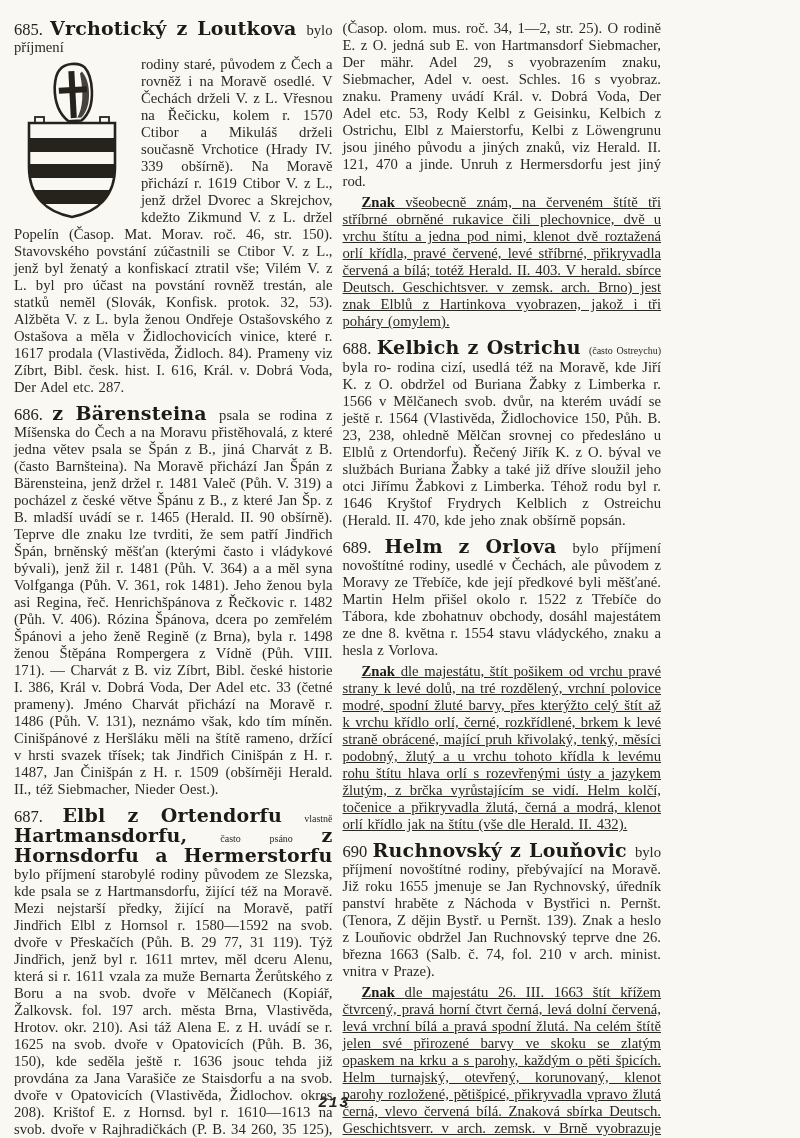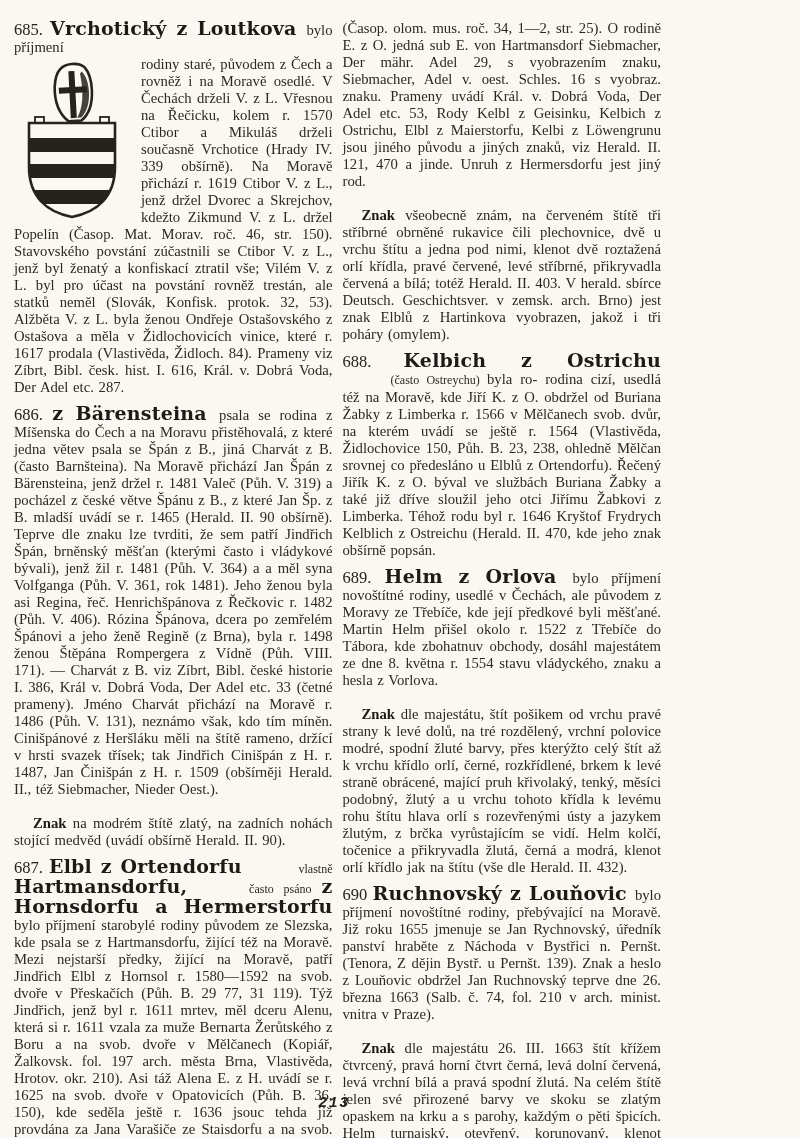--- a/index.html
+++ b/index.html
@@ -21,30 +21,30 @@
   .col{flex:1 1 0;min-width:0;}
   .blk{
     margin:0;
     text-align:justify;
     font-size:14.7px;
     line-height:17px;
     word-spacing:1px;
   }
   .blk.entry{margin-top:9px;}
   .blk.first{margin-top:0;}
-  .blk.indent{text-indent:19px;margin-top:17px;}
+  .blk.indent{text-indent:19px;margin-top:4px;text-decoration:underline;}
   .s-num{font-size:16.5px;color:#26221c;}
   .s-head{
     font-family:"DejaVu Serif",serif;
     font-weight:700;
     font-size:19px;
     letter-spacing:.2px;
     color:#1e1a15;
   }
-  .s-plain{font-size:12px;margin-left:48px;}
+  .s-plain{font-size:10px;}
   .s-lead{font-weight:700;color:#1e1a15;}
   .s-body{}
   .crest{
     float:left;
     width:112px;height:158px;
     margin:5px 13px 3px 2px;
   }
   .crest svg{display:block;width:112px;height:158px;}
   .footer{
     position:absolute;
@@ -89,21 +89,20 @@
 
       <g transform="rotate(-3 57 32)">
         <path d="M45,8 C50,2 64,1 70,7 C74,12 76,20 76,30 C76,44 72,54 64,60 L51,60 C42,52 38,41 39,25 C40,16 42,11 45,8 Z" fill="#faf8f3" stroke="#26221c" stroke-width="2.6"></path>
         <path d="M67,11 C71,16 73,23 73,31 C73,43 70,51 64,57 L60,57 C66,47 68,34 65,13 Z" fill="#26221c" opacity="0.85"></path>
         <rect x="53.5" y="10" width="6" height="47" fill="#26221c"></rect>
         <rect x="43" y="26" width="28" height="6" fill="#26221c"></rect>
       </g>
     </svg>
   </span><span class="s-body">rodiny staré, původem z Čech a rovněž i na Moravě osedlé. V Čechách drželi V. z L. Vřesnou na Řečicku, kolem r. 1570 Ctibor a Mikuláš drželi současně Vrchotice (Hrady IV. 339 obšírně). Na Moravě přichází r. 1619 Ctibor V. z L., jenž držel Dvorec a Skrejchov, kdežto Zikmund V. z L. držel Popelín (Časop. Mat. Morav. roč. 46, str. 150). Stavovského povstání zúčastnili se Ctibor V. z L., jenž byl ženatý a konfiskací ztratil vše; Vilém V. z L. byl pro účast na povstání rovněž trestán, ale statků neměl (Slovák, Konfisk. protok. 32, 53). Alžběta V. z L. byla ženou Ondřeje Ostašovského z Ostašova a měla v Židlochovicích vinice, které r. 1617 prodala (Vlastivěda, Židloch. 84). Prameny viz Zíbrt, Bibl. česk. hist. I. 616, Král. v. Dobrá Voda, Der Adel etc. 287.</span></p>
         <p class="blk entry"><span class="s-num">686. </span><span class="s-head">z Bärensteina </span><span class="s-body">psala se rodina z Míšenska do Čech a na Moravu přistěhovalá, z které jedna větev psala se Špán z B., jiná Charvát z B. (často Barnšteina). Na Moravě přichází Jan Špán z Bärensteina, jenž držel r. 1481 Valeč (Půh. V. 319) a pocházel z české větve Špánu z B., z které Jan Šp. z B. mladší uvádí se r. 1465 (Herald. II. 90 obšírně). Teprve dle znaku lze tvrditi, že sem patří Jindřich Špán, brněnský měšťan (kterými často i vládykové bývali), jenž žil r. 1481 (Půh. V. 364) a a měl syna Volfganga (Půh. V. 361, rok 1481). Jeho ženou byla asi Regina, řeč. Henrichšpánova z Řečkovic r. 1482 (Půh. V. 406). Rózina Špánova, dcera po zemřelém Špánovi a jeho ženě Regině (z Brna), byla r. 1498 ženou Štěpána Rompergera z Vídně (Půh. VIII. 171). — Charvát z B. viz Zíbrt, Bibl. české historie I. 386, Král v. Dobrá Voda, Der Adel etc. 33 (četné prameny). Jméno Charvát přichází na Moravě r. 1486 (Půh. V. 131), neznámo však, kdo tím míněn. Cinišpánové z Heršláku měli na štítě rameno, držící v hrsti svazek třísek; tak Jindřich Cinišpán z H. r. 1487, Jan Činišpán z H. r. 1509 (obšírněji Herald. II., též Siebmacher, Nieder Oest.).</span></p>
-        <p class="blk indent"><span class="s-lead">Znak </span><span class="s-body">na modrém štítě zlatý, na zadních nohách stojící medvěd (uvádí obšírně Herald. II. 90).</span></p>
         <p class="blk entry"><span class="s-num">687. </span><span class="s-head">Elbl z Ortendorfu </span><span class="s-plain">vlastně </span><span class="s-head">Hartmansdorfu, </span><span class="s-plain">často psáno </span><span class="s-head">z Hornsdorfu a Hermerstorfu </span><span class="s-body">bylo příjmení starobylé rodiny původem ze Slezska, kde psala se z Hartmansdorfu, žijící též na Moravě. Mezi nejstarší předky, žijící na Moravě, patří Jindřich Elbl z Hornsol r. 1580—1592 na svob. dvoře v Přeskačích (Půh. B. 29 77, 31 119). Týž Jindřich, jenž byl r. 1611 mrtev, měl dceru Alenu, která si r. 1611 vzala za muže Bernarta Žerůtského z Boru a na svob. dvoře v Mělčanech (Kopiář, Žalkovsk. fol. 197 arch. města Brna, Vlastivěda, Hrotov. okr. 210). Asi táž Alena E. z H. uvádí se r. 1625 na svob. dvoře v Opatovicích (Půh. B. 36, 150), kde seděla ještě r. 1636 jsouc tehda již provdána za Jana Varašiče ze Staisdorfu a na svob. dvoře v Opatovicích (Vlastivěda, Židlochov. okres 208). Krištof E. z Hornsd. byl r. 1610—1613 na svob. dvoře v Rajhradičkách (P. B. 34 260, 35 125), Markéta, žena E. z H., rozená Jankovská z Vlašímě, byla r. 1614 na svob. domě v Rouchovanech, Kateřina E. z H., rozená Polcarka z Paračova byla r. 1625 ve svob. domě v Židlochovicích</span></p>
       </div>
     <div class="col">
         <p class="blk first cont"><span class="s-body">(Časop. olom. mus. roč. 34, 1—2, str. 25). O rodině E. z O. jedná sub E. von Hartmansdorf Siebmacher, Der mähr. Adel 29, s vyobrazením znaku, Siebmacher, Adel v. oest. Schles. 16 s vyobraz. znaku. Prameny uvádí Král. v. Dobrá Voda, Der Adel etc. 53, Rody Kelbl z Geisinku, Kelbich z Ostrichu, Elbl z Maierstorfu, Kelbi z Löwengrunu jsou jiného původu a jiných znaků, viz Herald. II. 121, 470 a jinde. Unruh z Hermersdorfu jest jiný rod.</span></p>
         <p class="blk indent"><span class="s-lead">Znak </span><span class="s-body">všeobecně znám, na červeném štítě tři stříbrné obrněné rukavice čili plechovnice, dvě u vrchu štítu a jedna pod nimi, klenot dvě roztažená orlí křídla, pravé červené, levé stříbrné, přikryvadla červená a bílá; totéž Herald. II. 403. V herald. sbírce Deutsch. Geschichtsver. v zemsk. arch. Brno) jest znak Elblů z Hartinkova vyobrazen, jakož i tři poháry (omylem).</span></p>
         <p class="blk entry"><span class="s-num">688. </span><span class="s-head">Kelbich z Ostrichu </span><span class="s-plain">(často Ostreychu) </span><span class="s-body">byla ro- rodina cizí, usedlá též na Moravě, kde Jiří K. z O. obdržel od Buriana Žabky z Limberka r. 1566 v Mělčanech svob. dvůr, na kterém uvádí se ještě r. 1564 (Vlastivěda, Židlochovice 150, Půh. B. 23, 238, ohledně Mělčan srovnej co předesláno u Elblů z Ortendorfu). Řečený Jiřík K. z O. býval ve službách Buriana Žabky a také již dříve sloužil jeho otci Jiřímu Žabkovi z Limberka. Téhož rodu byl r. 1646 Kryštof Frydrych Kelblich z Ostreichu (Herald. II. 470, kde jeho znak obšírně popsán.</span></p>
         <p class="blk entry"><span class="s-num">689. </span><span class="s-head">Helm z Orlova </span><span class="s-body">bylo příjmení novoštítné rodiny, usedlé v Čechách, ale původem z Moravy ze Třebíče, kde její předkové byli měšťané. Martin Helm přišel okolo r. 1522 z Třebíče do Tábora, kde zbohatnuv obchody, dosáhl majestátem ze dne 8. května r. 1554 stavu vládyckého, znaku a hesla z Vorlova.</span></p>
         <p class="blk indent"><span class="s-lead">Znak </span><span class="s-body">dle majestátu, štít pošikem od vrchu pravé strany k levé dolů, na tré rozdělený, vrchní polovice modré, spodní žluté barvy, přes kterýžto celý štít až k vrchu křídlo orlí, černé, rozkřídlené, brkem k levé straně obrácené, mající pruh křivolaký, tenký, měsíci podobný, žlutý a u vrchu tohoto křídla k levému rohu štítu hlava orlí s rozevřenými ústy a jazykem žlutým, z brčka vyrůstajícím se vidí. Helm kolčí, točenice a přikryvadla žlutá, černá a modrá, klenot orlí křídlo jak na štítu (vše dle Herald. II. 432).</span></p>
         <p class="blk entry"><span class="s-num">690 </span><span class="s-head">Ruchnovský z Louňovic </span><span class="s-body">bylo příjmení novoštítné rodiny, přebývající na Moravě. Již roku 1655 jmenuje se Jan Rychnovský, úředník panství hraběte z Náchoda v Bystřici n. Pernšt. (Tenora, Z dějin Bystř. u Pernšt. 139). Znak a heslo z Louňovic obdržel Jan Ruchnovský teprve dne 26. března 1663 (Salb. č. 74, fol. 210 v arch. minist. vnitra v Praze).</span></p>
         <p class="blk indent"><span class="s-lead">Znak </span><span class="s-body">dle majestátu 26. III. 1663 štít křížem čtvrcený, pravá horní čtvrt černá, levá dolní červená, levá vrchní bílá a pravá spodní žlutá. Na celém štítě jelen své přirozené barvy ve skoku se zlatým opaskem na krku a s parohy, každým o pěti špicích. Helm turnajský, otevřený, korunovaný, klenot parohy rozložené, pětišpicé, přikryvadla vpravo žlutá černá, vlevo červená bílá. Znaková sbírka Deutsch. Geschichtsverr. v arch. zemsk. v Brně vyobrazuje znak Václava Rychnovského z Louňovic, r. 1617! správce v Jimramově (psáno Ingrowitz), na štítě dvě hlavy (kohoutí) s krky křížem přeloženými, hlavy ze štítu patřící, klenot jedna hlava s krkem, šípem prostřelená.</span></p>

